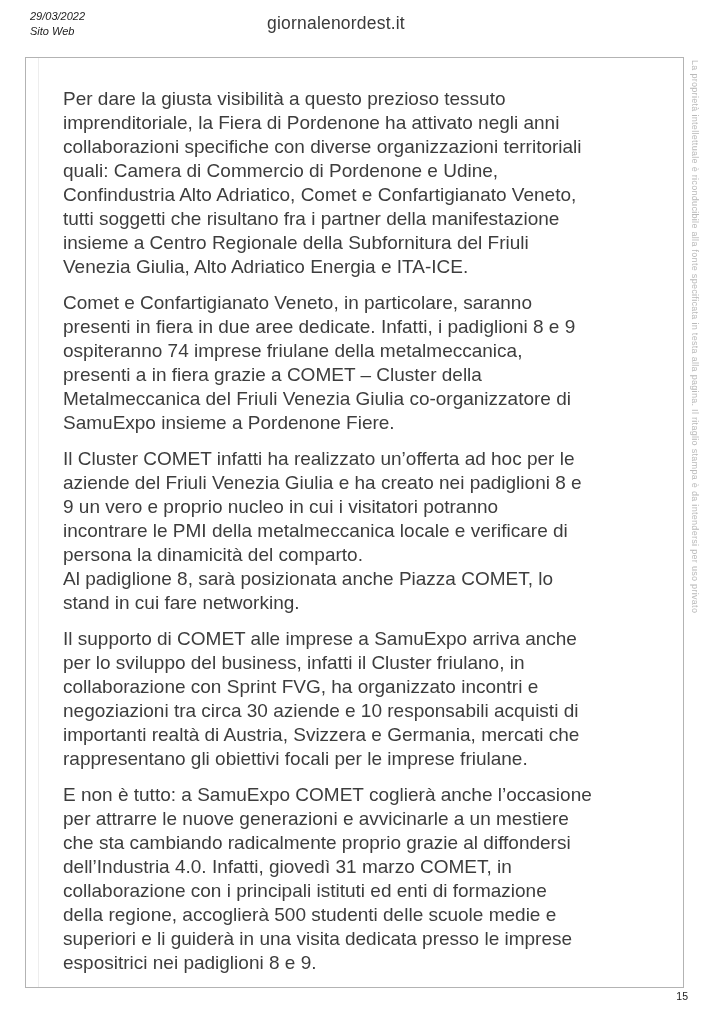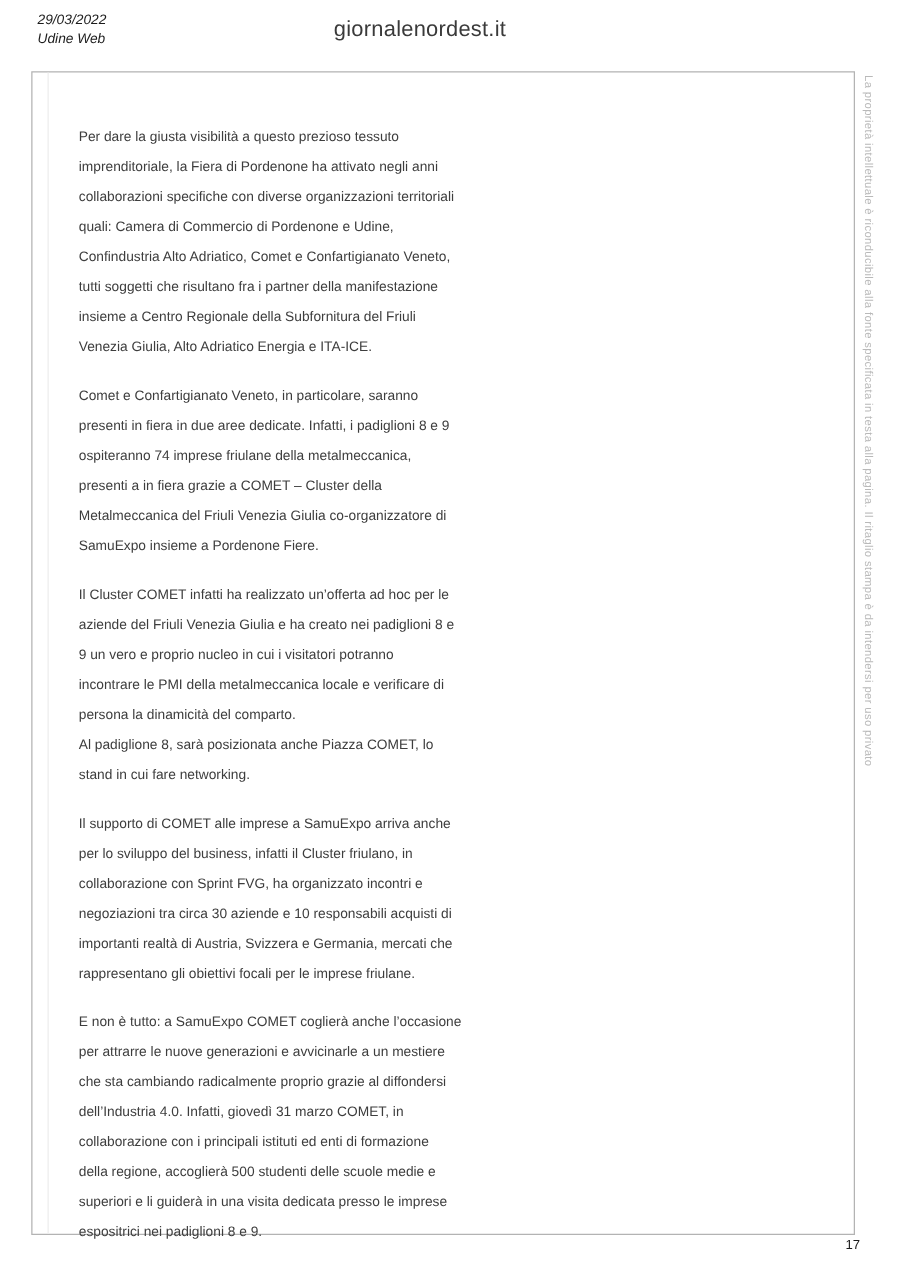--- a/index.html
+++ b/index.html
@@ -32,25 +32,25 @@
   }
   .inner-rule {
     position: absolute; left: 12px; top: 0; bottom: 0;
     width: 1px; background: #ededed;
   }
   .article {
     position: absolute; left: 37px; top: 25px; right: 10px;
   }
   .article p {
     width: 600px;
-    font-size: 11px;
+    font-size: 19px;
     line-height: 24px;
     color: #3d3d3d;
     white-space: pre-line;
-    margin: 15px 0 12px 0;
+    margin: 4px 0 12px 0;
   }
 
   
   .vertical-disclaimer {
     position: absolute; left: 690px; top: 60px; height: 950px;
     writing-mode: vertical-rl;
     font-size: 9px; letter-spacing: 0.3px;
     color: #b9b9b9;
     white-space: nowrap;
   }
@@ -67,21 +67,21 @@
     font-size: 10.5px; color: #1a1a1a;
   }
 </style>
 </head>
 <body>
 
 <div class="page">
 
   <div class="header-meta">
     <div>29/03/2022</div>
-    <div>Udine Web</div>
+    <div>Sito Web</div>
   </div>
 
   <div class="site-title">giornalenordest.it</div>
 
   <div class="content-box">
     <div class="inner-rule"></div>
     <div class="article">
       <p>Per dare la giusta visibilità a questo prezioso tessuto
 imprenditoriale, la Fiera di Pordenone ha attivato negli anni
 collaborazioni specifiche con diverse organizzazioni territoriali
@@ -116,15 +116,15 @@
 collaborazione con i principali istituti ed enti di formazione
 della regione, accoglierà 500 studenti delle scuole medie e
 superiori e li guiderà in una visita dedicata presso le imprese
 espositrici nei padiglioni 8 e 9.</p>
     </div>
   </div>
 
   <div class="vertical-disclaimer">La proprietà intellettuale è riconducibile alla fonte specificata in testa alla pagina. Il ritaglio stampa è da intendersi per uso privato</div>
 
 
-  <div class="page-number">17</div>
+  <div class="page-number">15</div>
 
 </div>
 
 </body></html>

